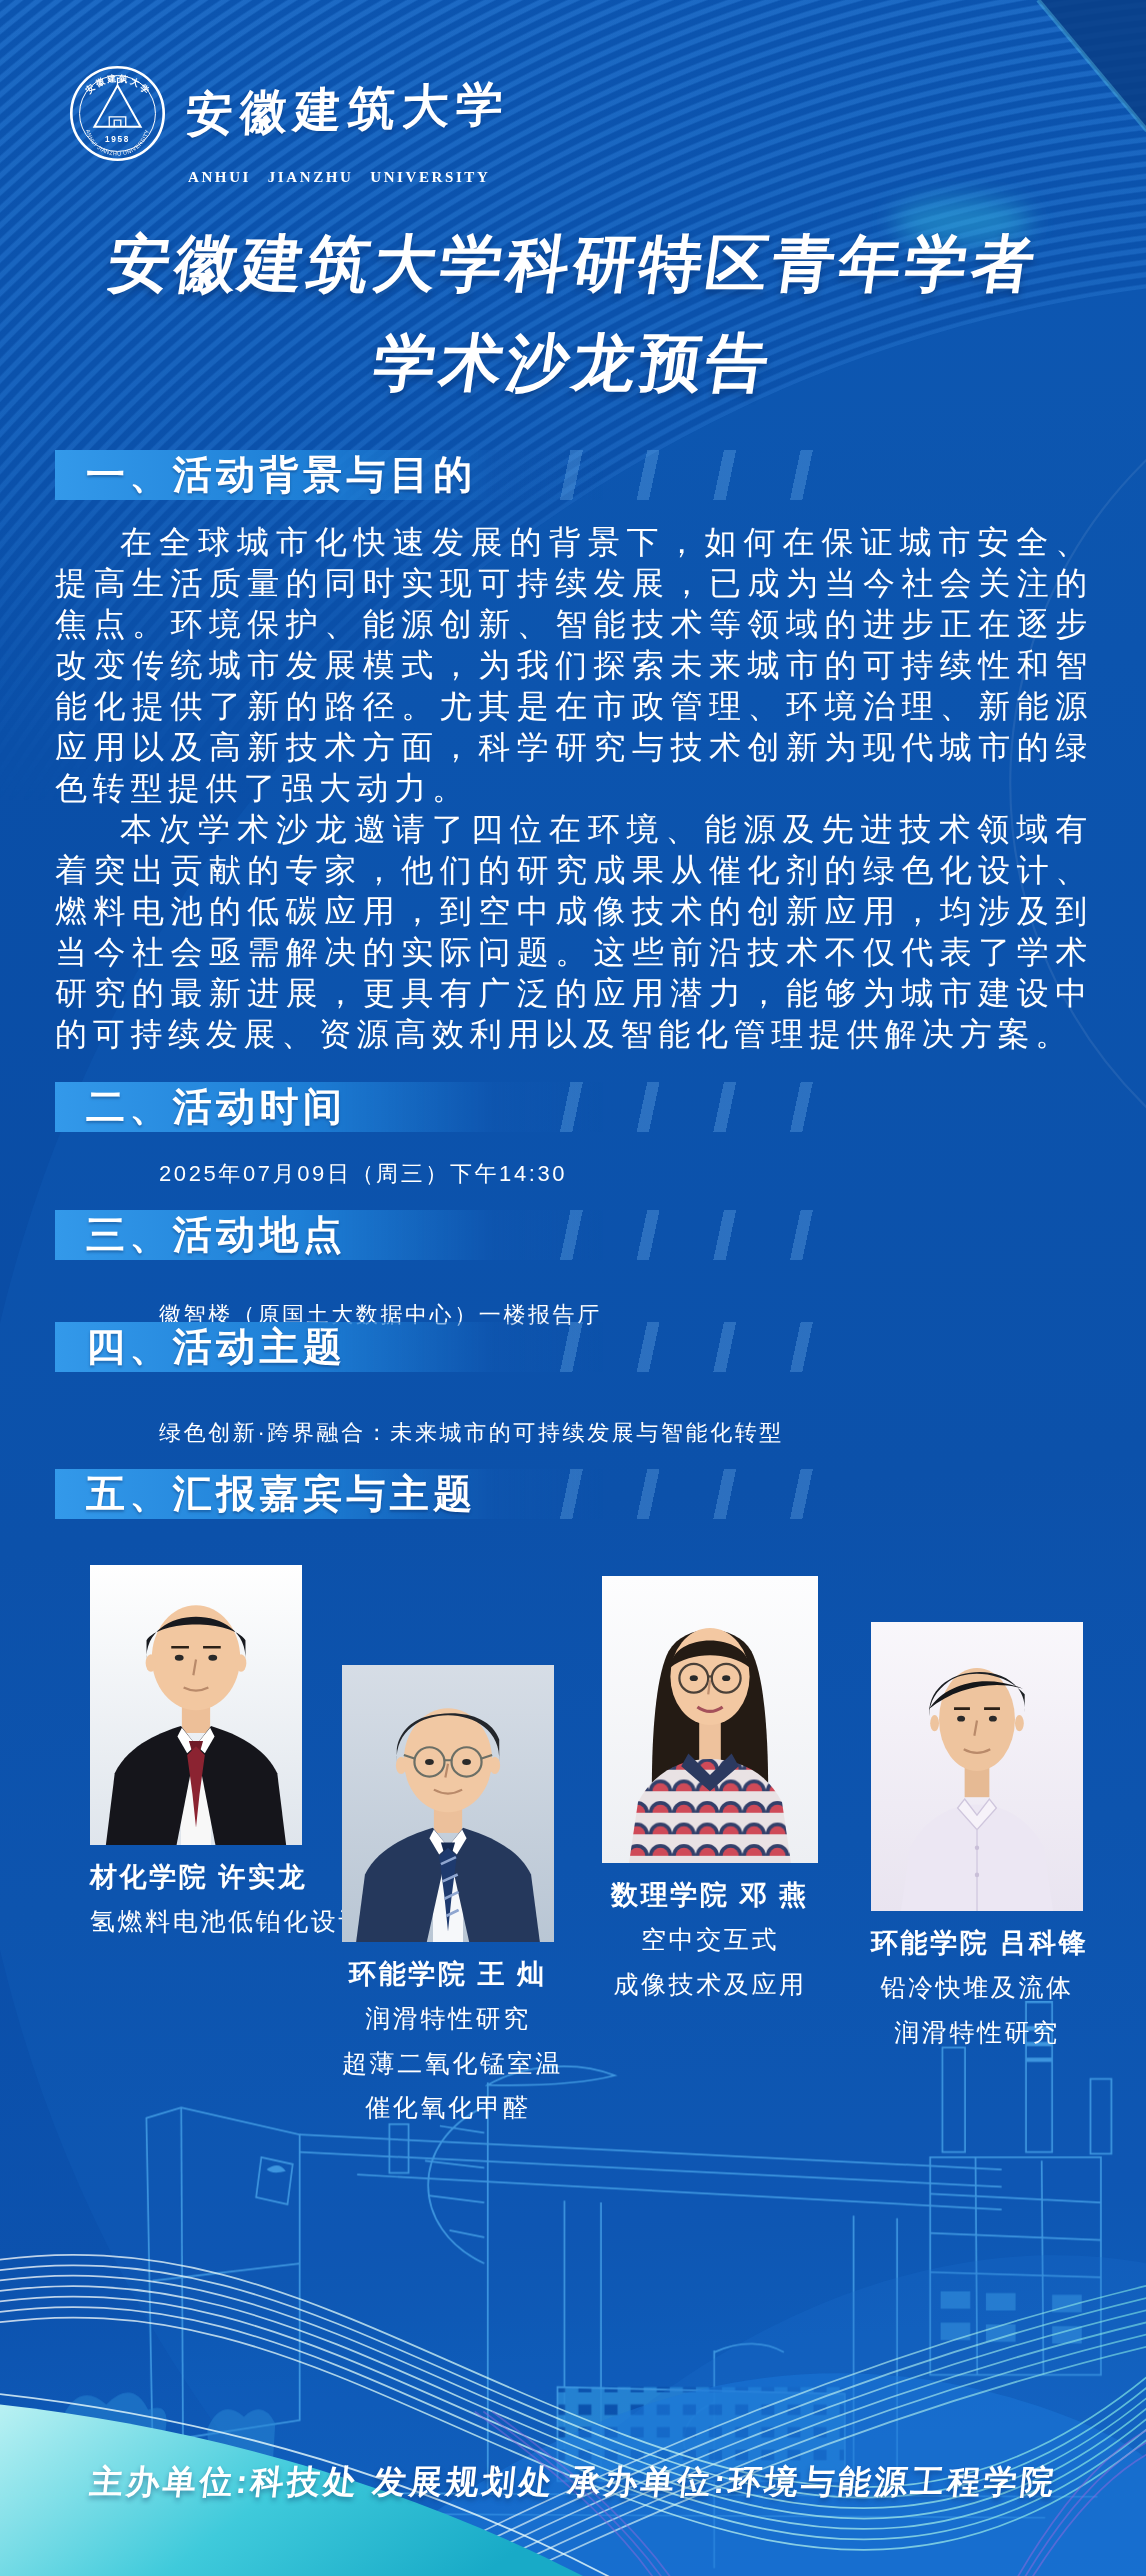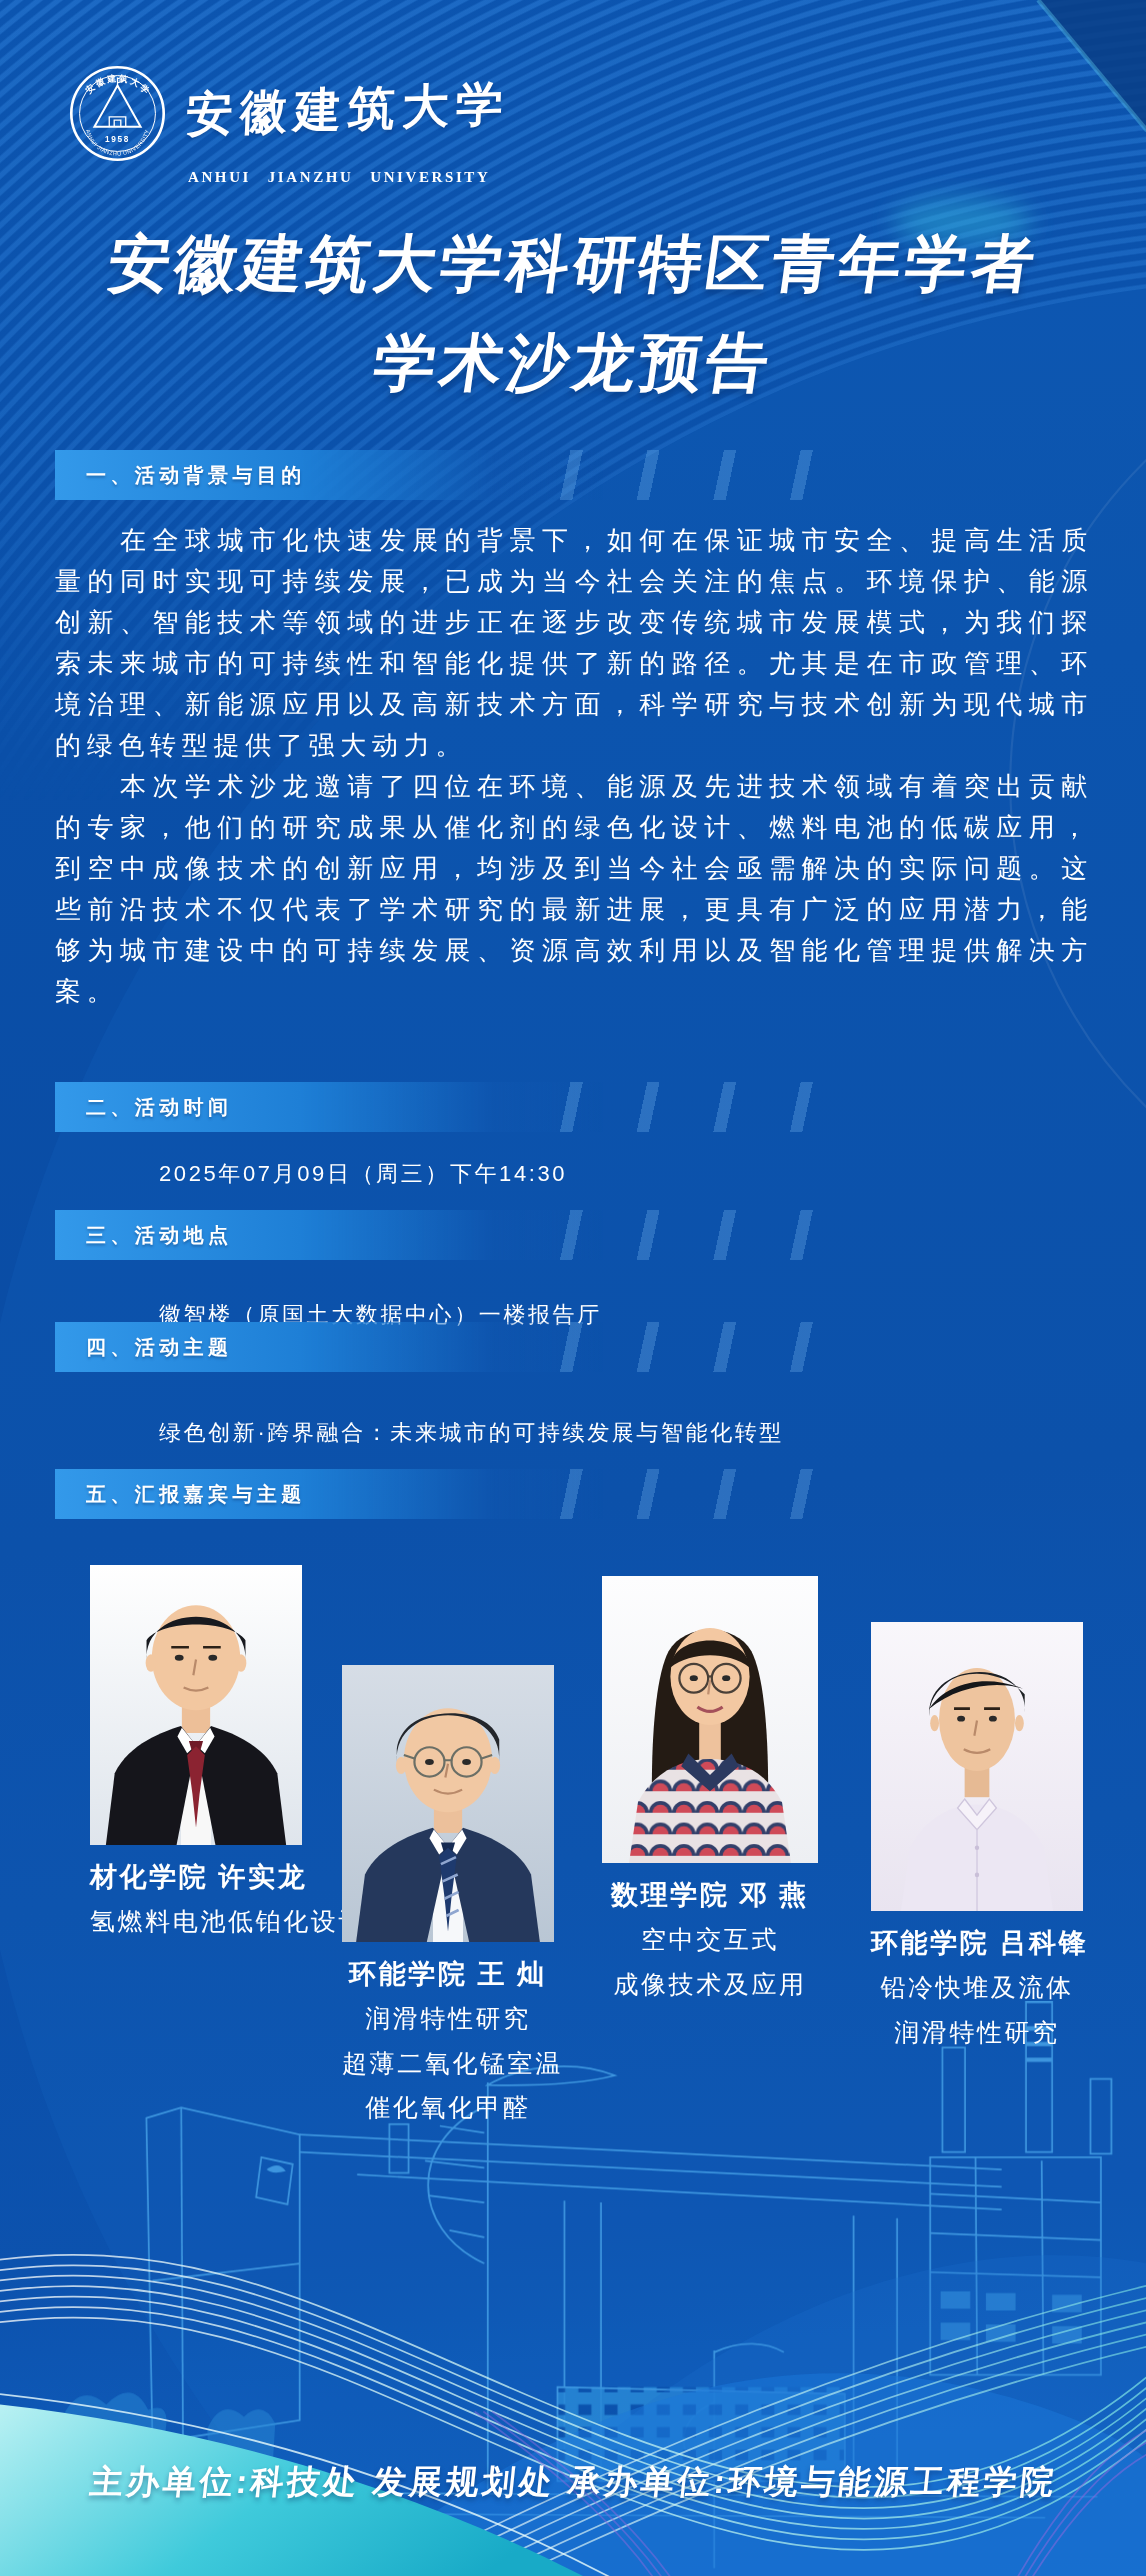--- a/index.html
+++ b/index.html
@@ -20,26 +20,26 @@
   .title-line{position:absolute;left:0;width:1147px;text-align:center;font-size:62px;font-weight:900;
     letter-spacing:4.4px;transform:skewX(-8deg);text-shadow:0 3.5px 7px rgba(0,25,70,.35);white-space:nowrap;}
   .t1{top:222px;} .t2{top:321px;}
 
   
   .bar{position:absolute;left:55px;width:646px;height:50px;
     background:linear-gradient(90deg,#3399ea 0%,#1e7fd6 38%,rgba(18,90,180,.35) 68%,rgba(18,90,180,0) 85%);}
   .bar::after{content:"";position:absolute;right:-165px;top:0;width:322px;height:50px;
     background:repeating-linear-gradient(102deg,rgba(140,205,255,0) 0 26px,rgba(140,205,255,.25) 26px 38px,rgba(140,205,255,0) 38px 75px);}
   .bar-label{position:relative;z-index:1;display:block;line-height:50px;padding-left:31px;
-    font-size:20px;font-weight:700;letter-spacing:4.4px;text-shadow:0 1.7px 2.6px rgba(0,30,80,.35);white-space:nowrap;}
+    font-size:39px;font-weight:700;letter-spacing:4.4px;text-shadow:0 1.7px 2.6px rgba(0,30,80,.35);white-space:nowrap;}
   .bar1{top:450px;} .bar2{top:1082px;} .bar3{top:1210px;} .bar4{top:1322px;} .bar5{top:1469px;}
 
   
-  .paras{position:absolute;left:55px;top:522px;width:1038px;font-size:26px;line-height:41px;
-    letter-spacing:5.7px;text-align:justify;font-family:Liberation Mono, monospace;}
+  .paras{position:absolute;left:55px;top:522px;width:1038px;font-size:32px;line-height:41px;
+    letter-spacing:5.7px;text-align:justify;}
   .paras p{margin:0;text-indent:65px;}
 
   .info-row{position:absolute;left:159px;font-size:22px;letter-spacing:2.6px;white-space:nowrap;}
   .info-time{top:1159px;} .info-place{top:1300px;} .info-theme{top:1418px;}
 
   
   .speaker{position:absolute;text-align:center;}
   .sp1{left:78px;top:1565px;width:212px;padding-left:12px;} .sp2{left:342px;top:1625px;width:212px;margin-top:40px;}
   .sp3{left:602px;top:1576px;width:216px;} .sp4{left:871px;top:1622px;width:212px;}
   .photo{width:100%;display:block;}

